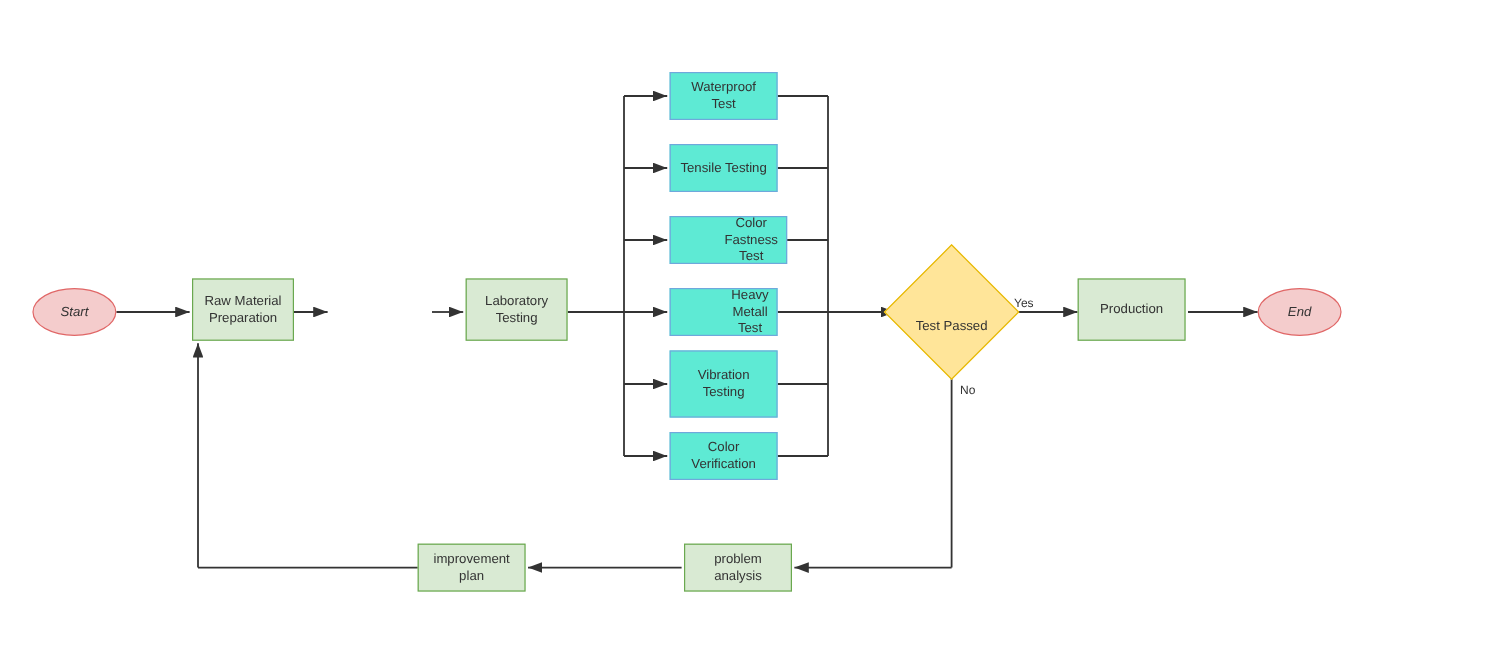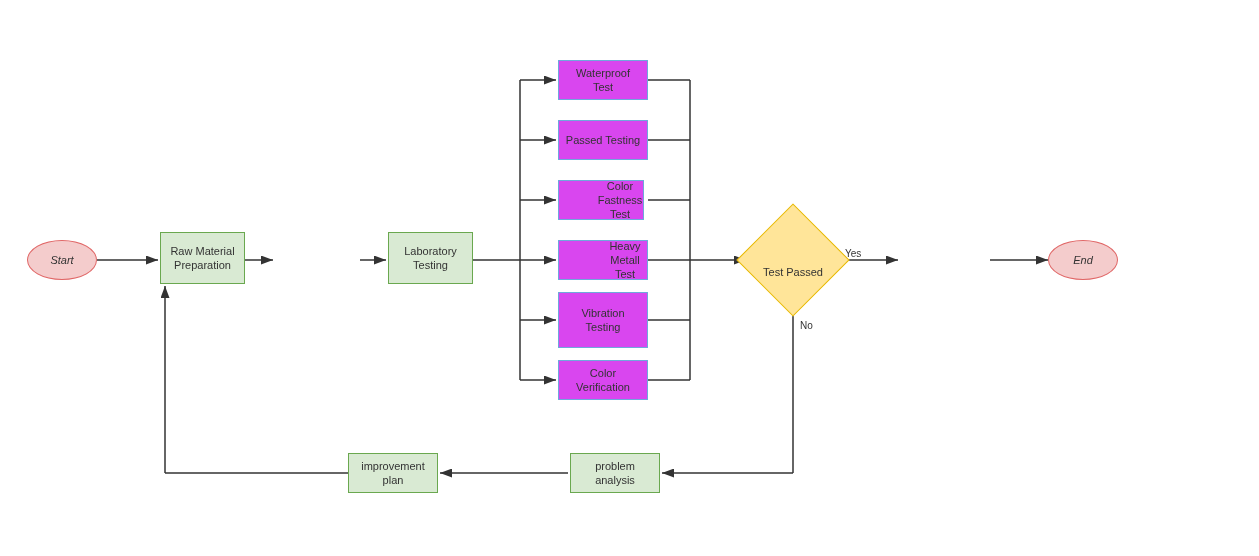--- a/index.html
+++ b/index.html
@@ -31,21 +31,21 @@
       text-align: center;
       font-size: 11px;
       line-height: 1.3;
     }
     .rect-green {
       background: #d9ead3;
       border: 1.5px solid #6aa84f;
       color: #333;
     }
     .rect-blue {
-      background: #d946ef;
+      background: #5eead4;
       border: 1.5px solid #6fa8dc;
       color: #333;
     }
     .oval-red {
       border-radius: 50%;
       background: #f4cccc;
       border: 1.5px solid #e06666;
       color: #333;
       font-style: italic;
     }
@@ -141,24 +141,24 @@
 
   <div class="node rect-green" style="left:388px;top:232px;width:85px;height:52px;">
     <span>Laboratory<br>Testing</span>
   </div>
 
   <div class="node rect-blue" style="left:558px;top:60px;width:90px;height:40px;">
     <span>Waterproof<br>Test</span>
   </div>
 
   <div class="node rect-blue" style="left:558px;top:120px;width:90px;height:40px;">
-    <span>Passed Testing</span>
+    <span>Tensile Testing</span>
   </div>
 
-  <div class="node rect-blue" style="left:558px;top:180px;width:86px;height:40px;padding-left:38px;">
+  <div class="node rect-blue" style="left:558px;top:180px;width:98px;height:40px;padding-left:38px;">
     <span>Color Fastness<br>Test</span>
   </div>
 
   <div class="node rect-blue" style="left:558px;top:240px;width:90px;height:40px;padding-left:44px;">
     <span>Heavy Metall<br>Test</span>
   </div>
 
   <div class="node rect-blue" style="left:558px;top:292px;width:90px;height:56px;">
     <span>Vibration<br>Testing</span>
   </div>
@@ -169,20 +169,23 @@
 
   <div class="diamond-container" style="left:748px;top:215px;width:90px;height:90px;">
     <div class="diamond"></div>
     <span class="diamond-label">Test Passed</span>
   </div>
 
   <span class="label-tag" style="left:845px;top:248px;">Yes</span>
 
   <span class="label-tag" style="left:800px;top:320px;">No</span>
 
+  <div class="node rect-green" style="left:898px;top:232px;width:90px;height:52px;">
+    <span>Production</span>
+  </div>
 
   <div class="node oval-red" style="left:1048px;top:240px;width:70px;height:40px;">
     <span>End</span>
   </div>
 
   <div class="node rect-green" style="left:570px;top:453px;width:90px;height:40px;">
     <span>problem<br>analysis</span>
   </div>
 
   <div class="node rect-green" style="left:348px;top:453px;width:90px;height:40px;">

